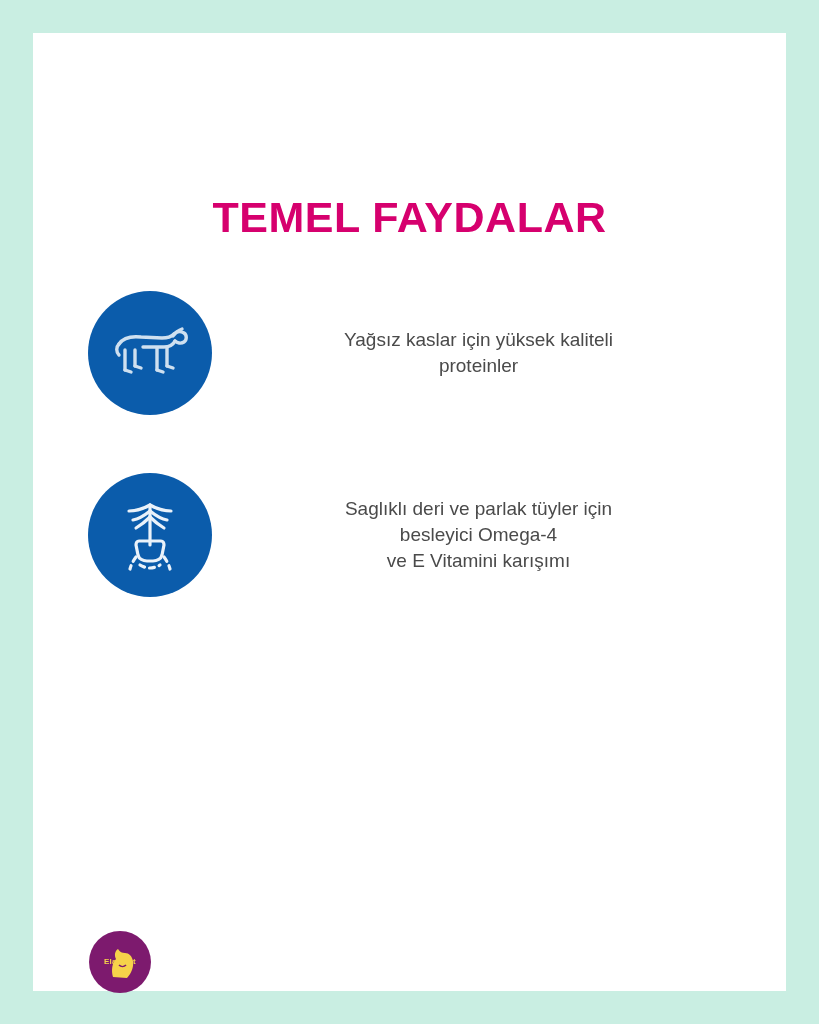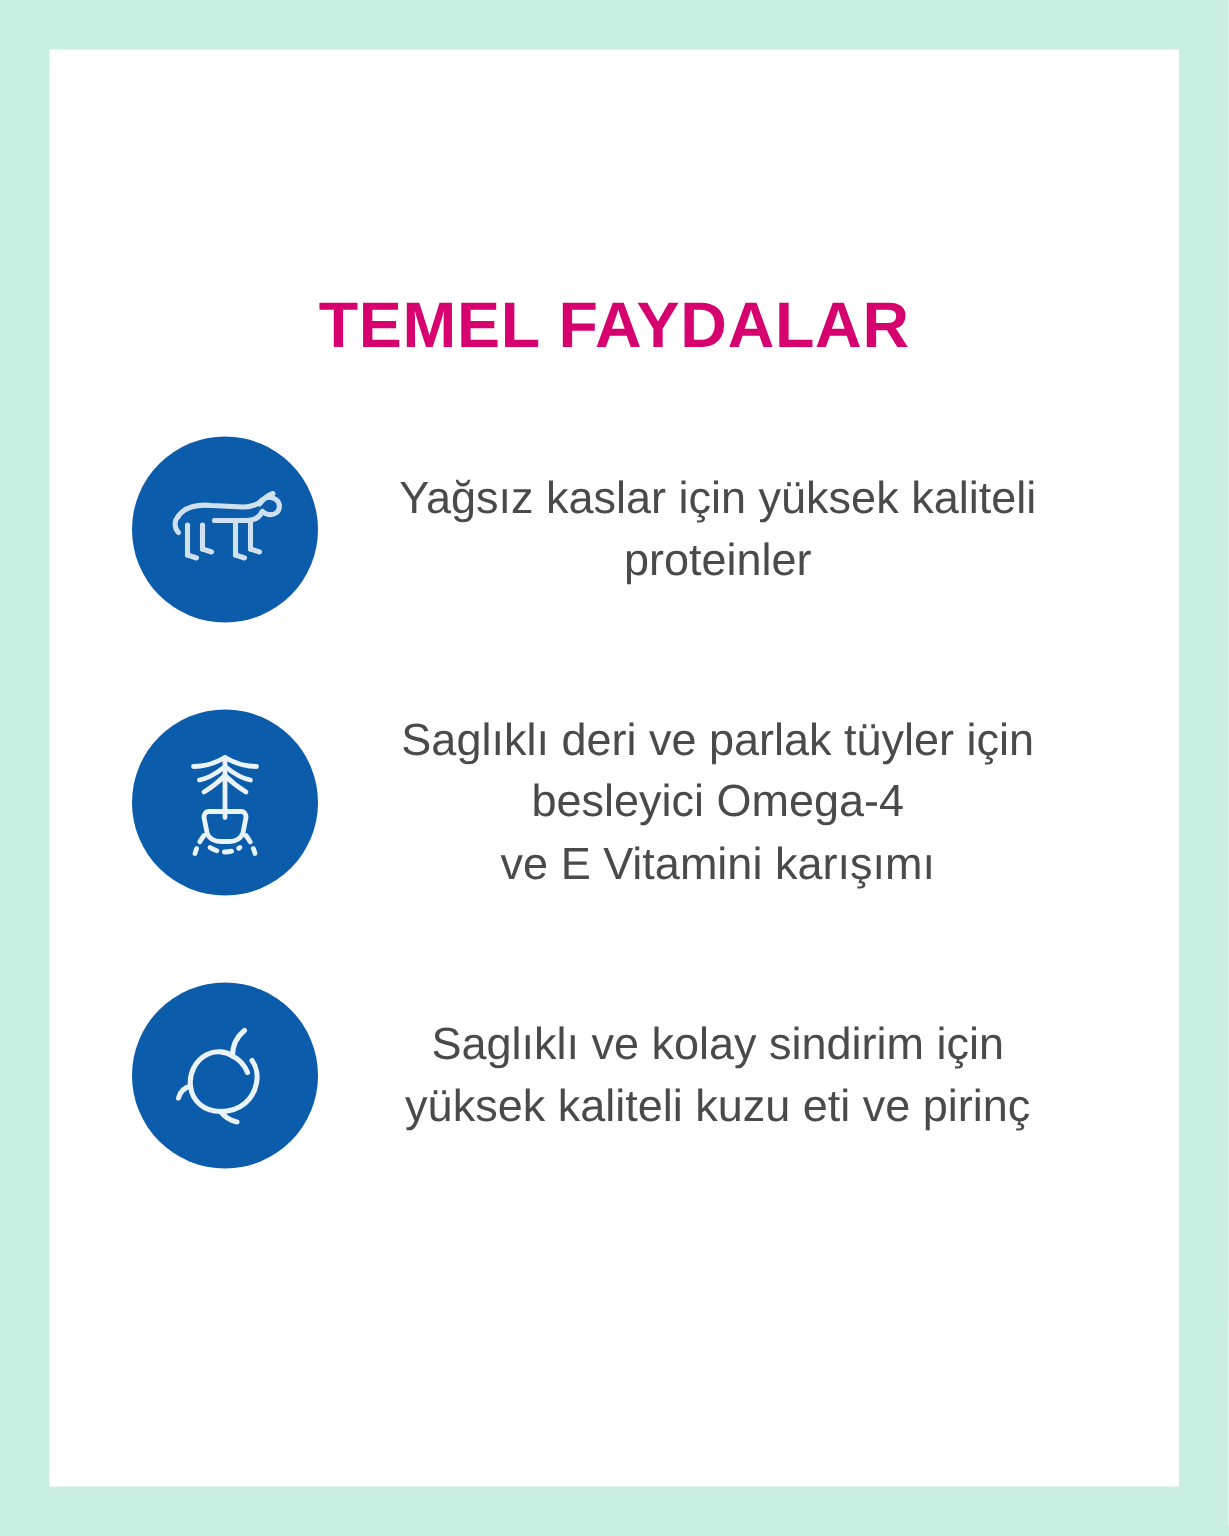--- a/index.html
+++ b/index.html
@@ -61,21 +61,21 @@
     display: flex;
     align-items: center;
     justify-content: center;
   }
   .icon-wrap svg {
     display: block;
   }
   .benefit-text {
     flex: 1 1 auto;
     text-align: center;
-    font-size: 30px;
+    font-size: 19px;
     line-height: 1.38;
     color: #4a4a4a;
     padding: 0 6px 0 18px;
     font-family: "Liberation Sans", sans-serif;
     white-space: pre-line;
   }
   .logo {
     position: absolute;
     left: 56px;
     top: 898px;
@@ -151,31 +151,26 @@
             <path d="M31 72 C34 74 38 75 41 75 C44 75 48 74 51 72" stroke-dasharray="5 5"></path>
             <path d="M27 64 C24 68 22 72 21 76" stroke-dasharray="5 5"></path>
             <path d="M55 64 C58 68 60 72 61 76" stroke-dasharray="5 5"></path>
           </svg>
         </div>
         <div class="benefit-text">Saglıklı deri ve parlak tüyler için
 besleyici Omega-4
 ve E Vitamini karışımı</div>
       </div>
 
-      <div class="benefit">
-        <div class="icon-wrap">
-          <svg width="88" height="80" viewBox="0 0 88 80" fill="none" stroke="#eaf2fa" stroke-width="3.4" stroke-linecap="round" stroke-linejoin="round">
-            <path d="M57 10 C52 14 49 20 49 27 C45 24 38 23 32 26 C24 30 20 39 21 47 C22 57 30 64 41 64 C54 64 63 56 65 45"></path>
-            <path d="M49 27 C53 29 57 33 59 38"></path>
-            <path d="M65 45 C66 40 65 34 62 30"></path>
-            <path d="M21 47 C17 48 14 51 13 55"></path>
-            <path d="M41 64 C44 68 47 70 52 71"></path>
-          </svg>
-        </div>
-        <div class="benefit-text">Saglıklı ve kolay sindirim için
-yüksek kaliteli kuzu eti ve pirinç</div>
-      </div>
 
     </div>
 
+    <div class="logo">
+      <div class="logo-circle"></div>
+      <svg width="62" height="62" viewBox="0 0 62 62">
+        <path d="M24 46 C22 40 23 32 27 28 C25 24 26 20 29 18 C31 21 33 22 36 22 C40 22 43 25 44 30 C45 36 42 43 38 47 Z" fill="#f6d24a"></path>
+        <path d="M30 34 C32 36 35 36 37 34" stroke="#7d1a6e" stroke-width="1.6" fill="none"></path>
+      </svg>
+      <div class="logo-text">Elar Pet</div>
+    </div>
 
   </div>
 </div>
 
 </body></html>

